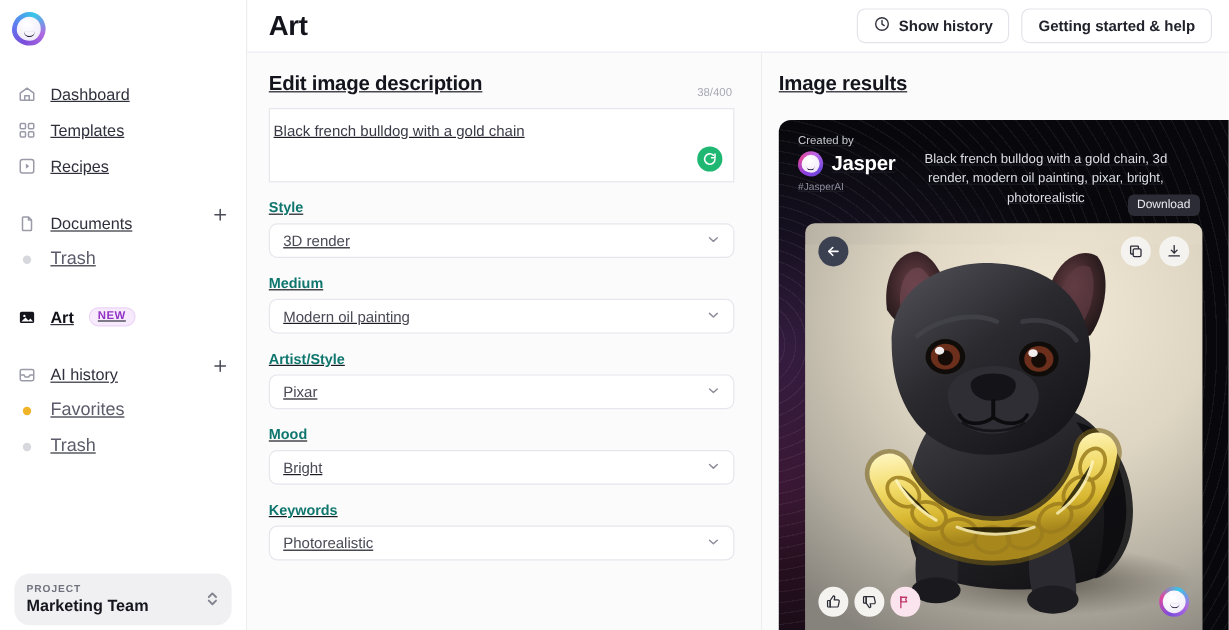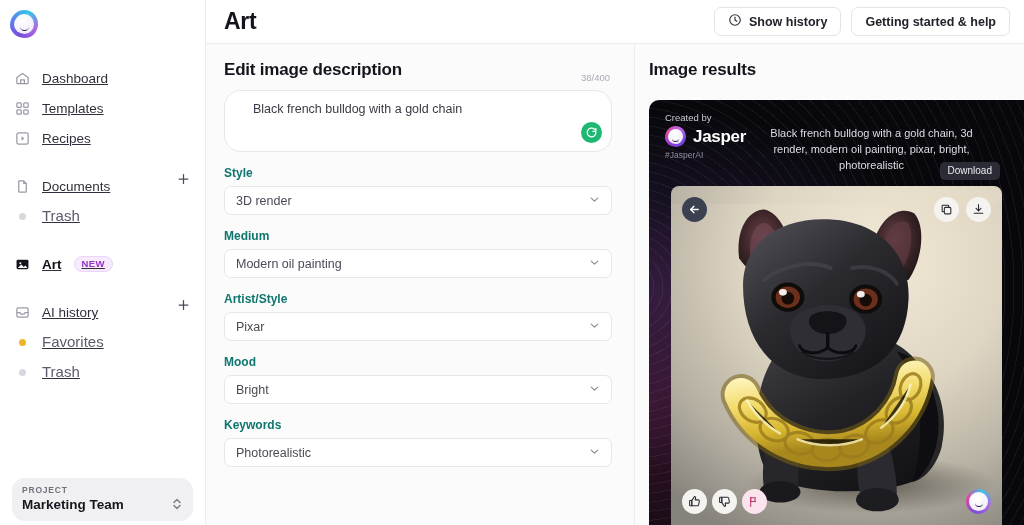--- a/index.html
+++ b/index.html
@@ -84,21 +84,21 @@
     border-radius: 10px;
     padding: 2px 7px 2.5px;
     line-height: 1;
   }
 
   .project-box {
     position: absolute; left: 12px; right: 12px; bottom: 4px;
     background: #f0f0f3;
     border-radius: 13px;
     padding: 7px 10px 9px;
-    display: flex; align-items: flex-end; justify-content: space-between;
+    display: flex; align-items: center; justify-content: space-between;
     cursor: pointer;
   }
   .project-box .pl { font-size: 8.5px; letter-spacing: .8px; color: #72727f; font-weight: 600; }
   .project-box .pn { font-size: 13.5px; font-weight: 700; color: #16161f; margin-top: 2px; }
   .chev-ud { color: #83838f; width: 12px; height: 16px; }
   .sidebar-fade {
     position: absolute; left: 0; right: 1px; bottom: 0; height: 110px;
     background: linear-gradient(to bottom, rgba(255,255,255,0) 0%, rgba(255,255,255,.85) 45%, #ffffff 80%);
     pointer-events: none;
   }
@@ -121,21 +121,21 @@
     border-radius: 7px;
     padding: 0 13px;
     font-size: 12.5px; font-weight: 700; color: #22222c;
     display: flex; align-items: center; gap: 7px;
     cursor: pointer;
     font-family: inherit;
     white-space: nowrap;
   }
   .btn-ghost svg { color: #33333e; }
 
-  .content { flex: 1; display: flex; min-height: 0; }
+  .content { flex: 1; display: flex; min-height: 0; text-decoration: underline; }
 
   
   .panel-left {
     flex: 0 0 428px;
     padding: 16px 22px 0 18px;
     position: relative;
     overflow: hidden;
     background: #fbfbfc;
   }
   .section-head {
@@ -144,23 +144,23 @@
     margin-bottom: 10px;
   }
   .desc-wrap { position: relative; }
   .char-count {
     position: absolute; right: 2px; top: -18px;
     font-size: 9.5px; color: #a9a9b5;
   }
   .desc-box {
     background: #ffffff;
     border: 1px solid #e6e6ec;
-    border-radius: 17px;
+    border-radius: 0;
     height: 62px;
-    padding: 10px 28px;
+    padding: 10px 3px;
     position: relative;
   }
   .desc-text {
     font-size: 12.5px; color: #3a3a46;
     line-height: 1.3;
   }
   .refresh-btn {
     position: absolute; right: 9px; bottom: 8px;
     width: 21px; height: 21px;
     border-radius: 50%;

